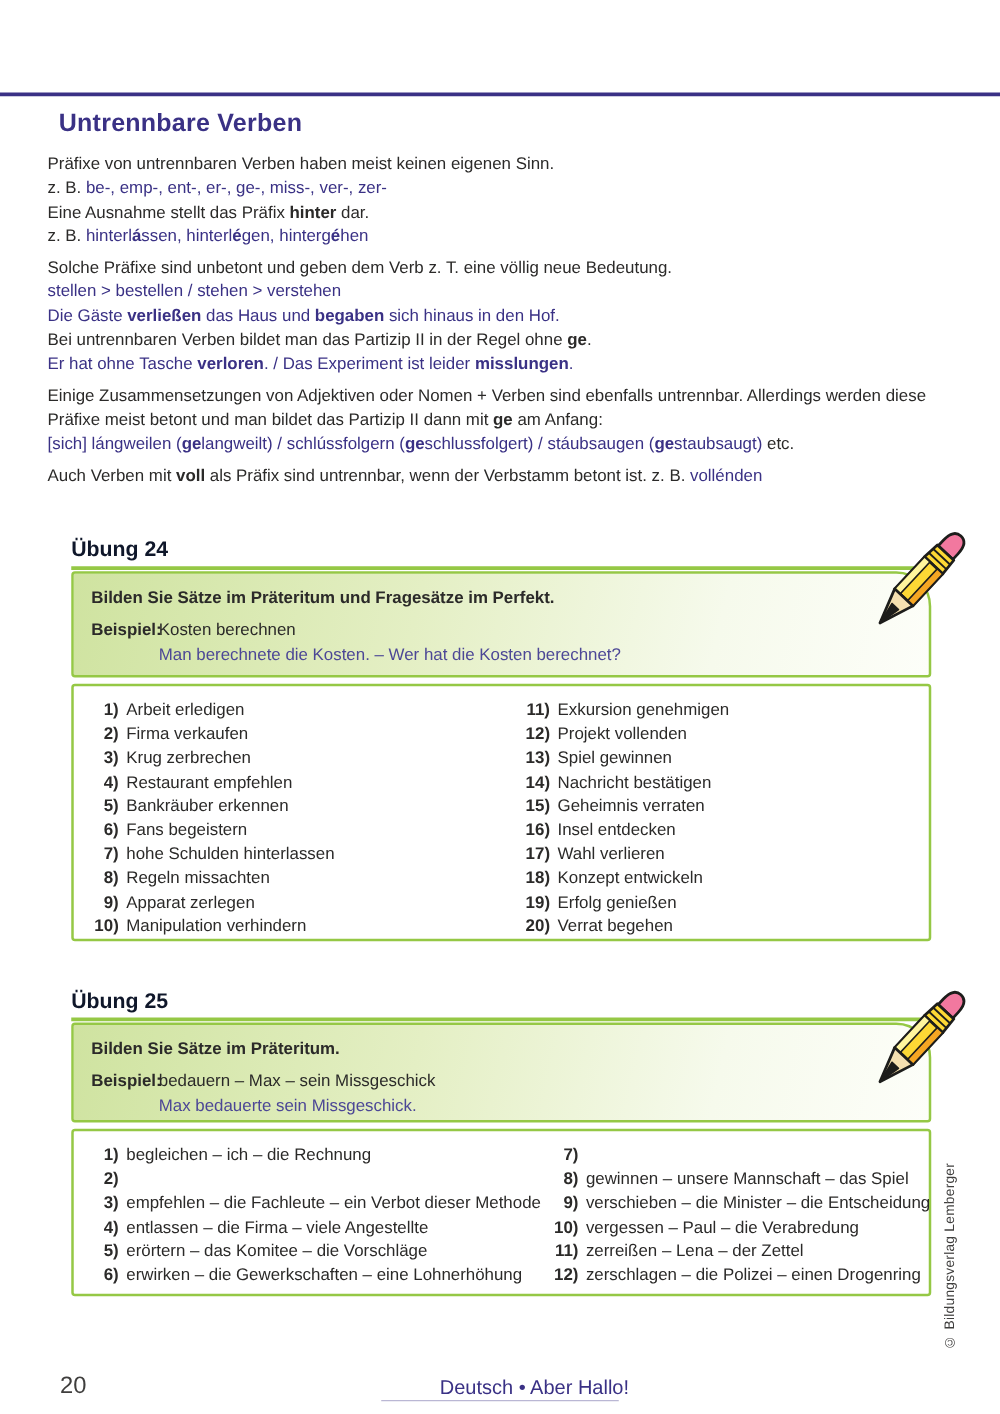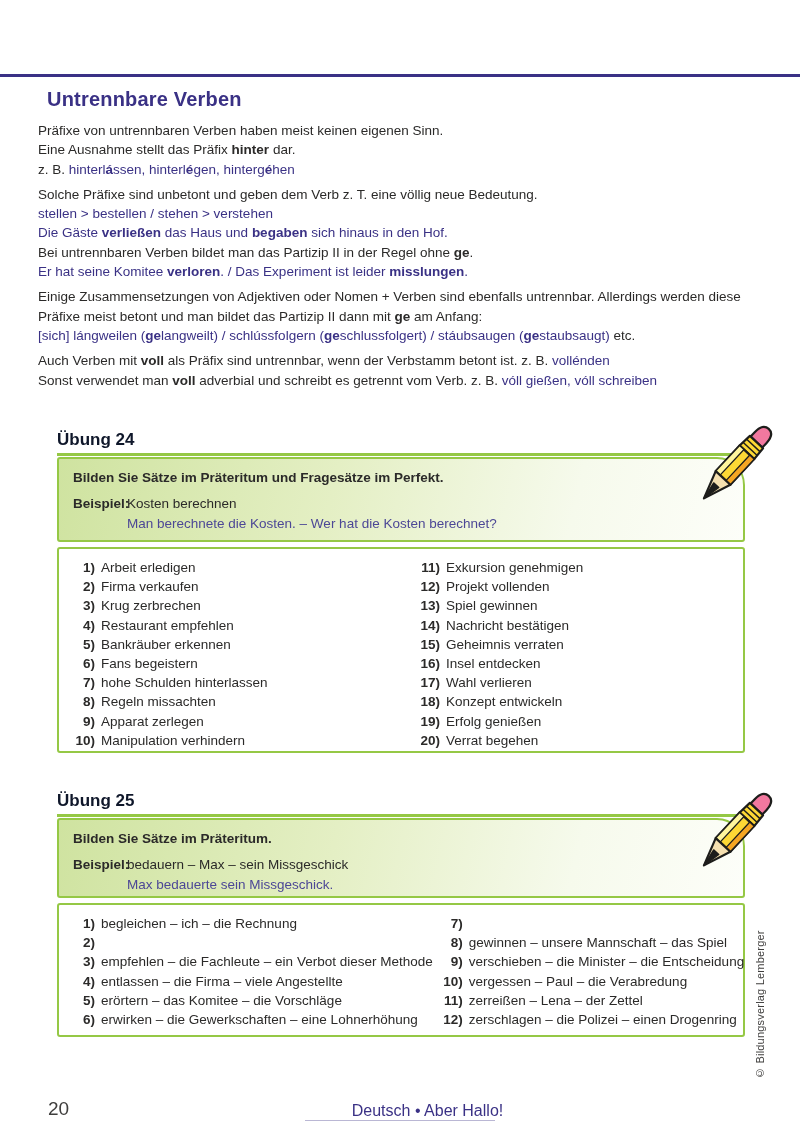--- a/index.html
+++ b/index.html
@@ -65,37 +65,37 @@
 
 <div class="page">
 
   <div class="top-rule"></div>
 
   <h1 class="page-title">Untrennbare Verben</h1>
 
   <div class="intro">
     <div class="grp">
         <div><span class="s-k">Präfixe von untrennbaren Verben haben meist keinen eigenen Sinn.</span></div>
+        <div><span class="s-k">z. B. </span><span class="s-b">be-, emp-, ent-, er-, ge-, miss-, ver-, zer-</span></div>
         <div><span class="s-k">Eine Ausnahme stellt das Präfix </span><span class="s-kb">hinter</span><span class="s-k"> dar.</span></div>
         <div><span class="s-k">z. B. </span><span class="s-b">hinterl</span><span class="s-bb">á</span><span class="s-b">ssen, hinterl</span><span class="s-bb">é</span><span class="s-b">gen, hinterg</span><span class="s-bb">é</span><span class="s-b">hen</span></div>
       </div>
     <div class="grp">
         <div><span class="s-k">Solche Präfixe sind unbetont und geben dem Verb z. T. eine völlig neue Bedeutung.</span></div>
         <div><span class="s-b">stellen &gt; bestellen / stehen &gt; verstehen</span></div>
         <div><span class="s-b">Die Gäste </span><span class="s-bb">verließen</span><span class="s-b"> das Haus und </span><span class="s-bb">begaben</span><span class="s-b"> sich hinaus in den Hof.</span></div>
         <div><span class="s-k">Bei untrennbaren Verben bildet man das Partizip II in der Regel ohne </span><span class="s-kb">ge</span><span class="s-k">.</span></div>
-        <div><span class="s-b">Er hat seine Komitee </span><span class="s-bb">verloren</span><span class="s-b">. / Das Experiment ist leider </span><span class="s-bb">misslungen</span><span class="s-b">.</span></div>
+        <div><span class="s-b">Er hat ohne Tasche </span><span class="s-bb">verloren</span><span class="s-b">. / Das Experiment ist leider </span><span class="s-bb">misslungen</span><span class="s-b">.</span></div>
       </div>
     <div class="grp">
         <div><span class="s-k">Einige Zusammensetzungen von Adjektiven oder Nomen + Verben sind ebenfalls untrennbar. Allerdings werden diese Präfixe meist betont und man bildet das Partizip II dann mit </span><span class="s-kb">ge</span><span class="s-k"> am Anfang:</span></div>
         <div><span class="s-b">[sich] lángweilen (</span><span class="s-bb">ge</span><span class="s-b">langweilt) / schlússfolgern (</span><span class="s-bb">ge</span><span class="s-b">schlussfolgert) / stáubsaugen (</span><span class="s-bb">ge</span><span class="s-b">staubsaugt)</span><span class="s-k"> etc.</span></div>
       </div>
     <div class="grp">
         <div><span class="s-k">Auch Verben mit </span><span class="s-kb">voll</span><span class="s-k"> als Präfix sind untrennbar, wenn der Verbstamm betont ist. z. B. </span><span class="s-b">vollénden</span></div>
-        <div><span class="s-k">Sonst verwendet man </span><span class="s-kb">voll</span><span class="s-k"> adverbial und schreibt es getrennt vom Verb. z. B. </span><span class="s-b">vóll gießen, vóll schreiben</span></div>
       </div>
   </div>
 
   <div class="ueb-title" style="left:57px; top:421px;">Übung 24</div>
   <div class="ueb-rule" style="left:57px; top:444px; width:688px;"></div>
 
   <div class="inst-box" style="top:448px; height:85px;">
     <div class="inst-text">Bilden Sie Sätze im Präteritum und Fragesätze im Perfekt.</div>
     <div class="example">
       <div class="ex-label">Beispiel:</div>

